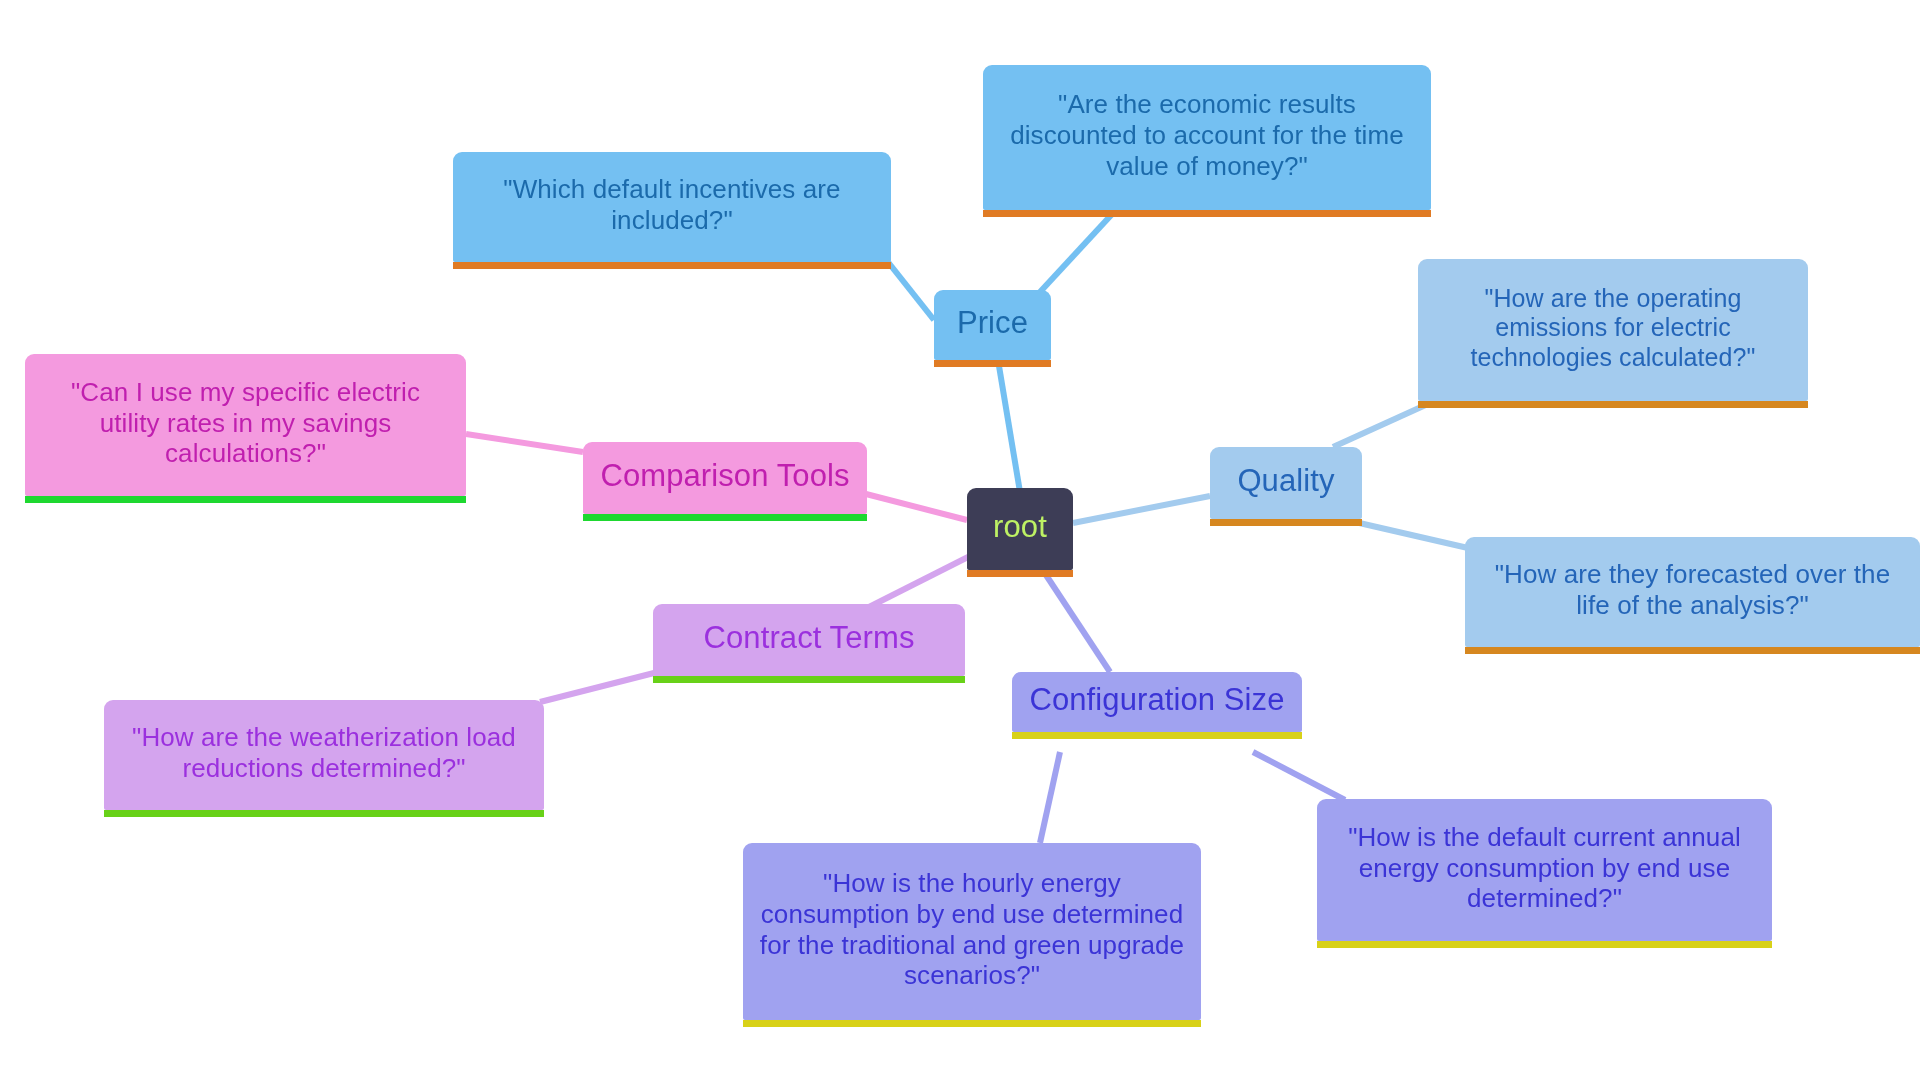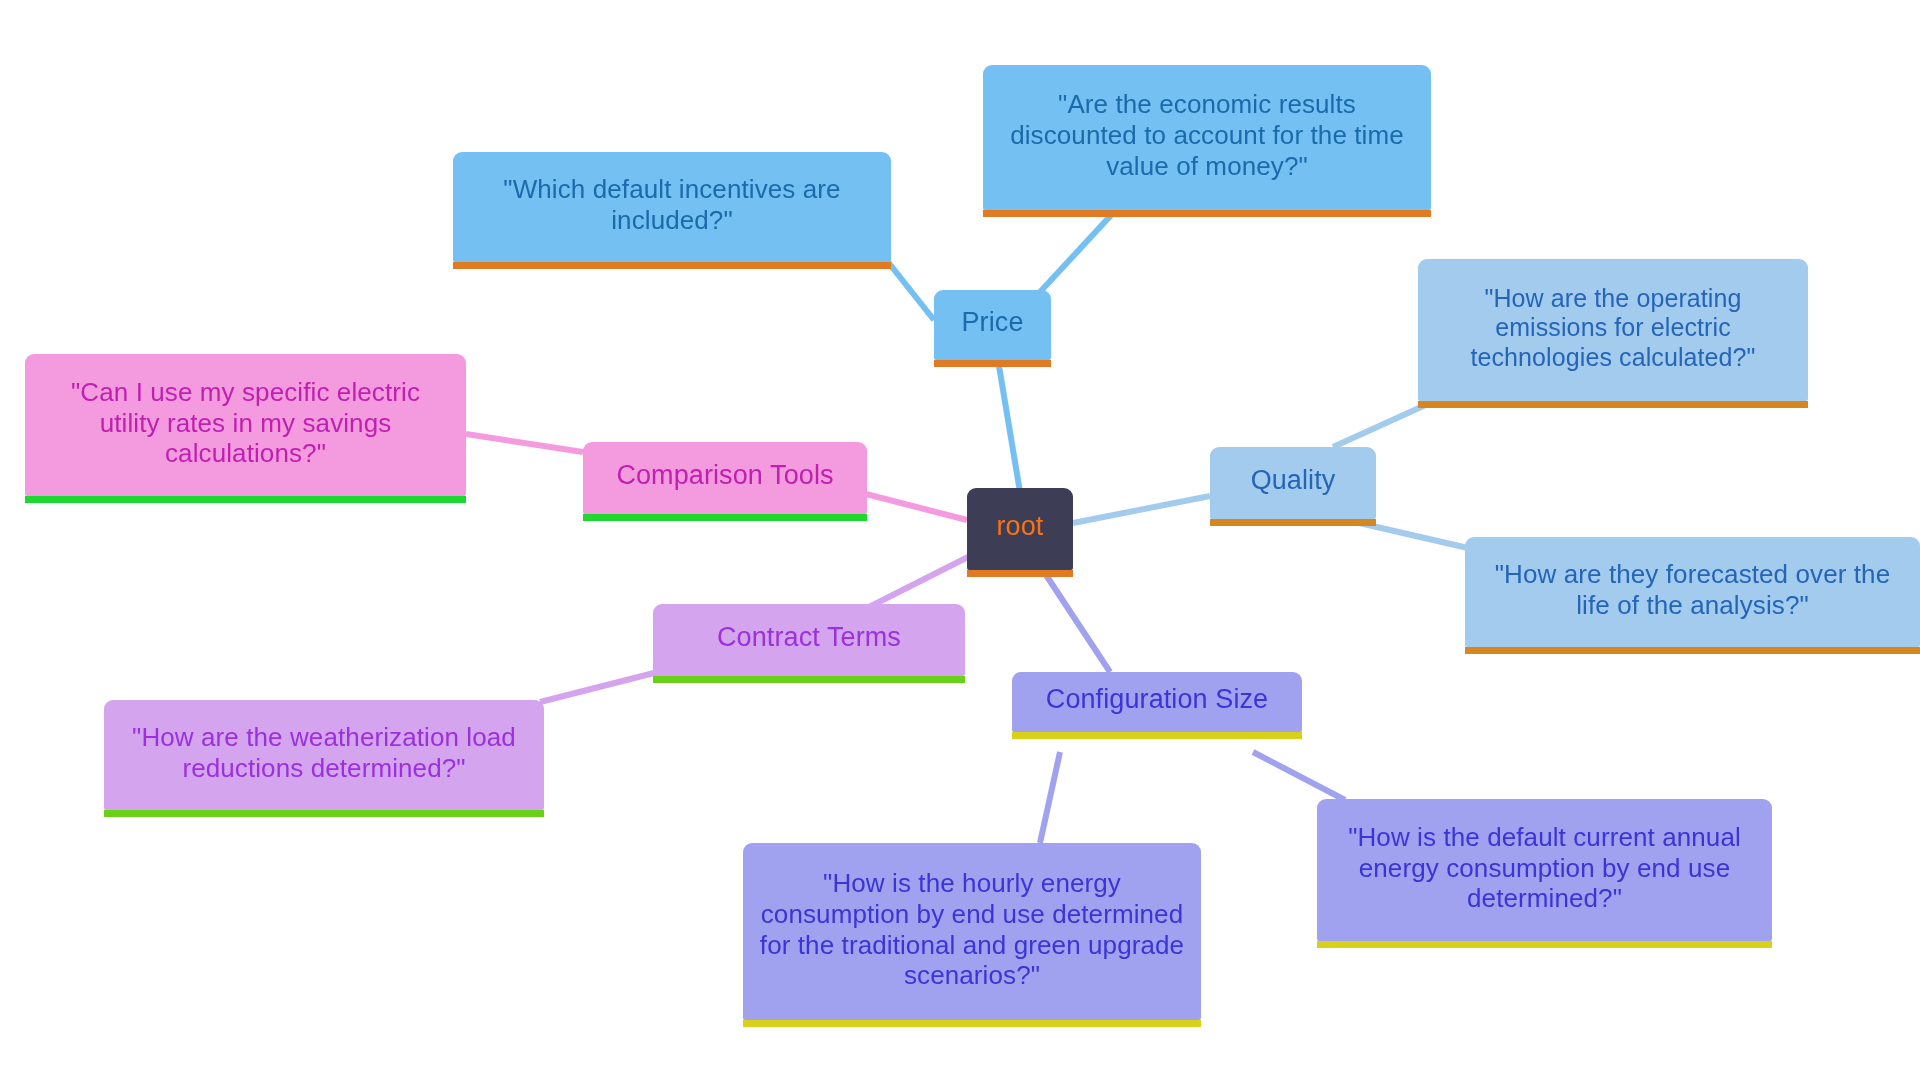--- a/index.html
+++ b/index.html
@@ -54,21 +54,21 @@
   }
 
   
   .n-root {
     background: #3d3d56;
     color: #ffffff;
     font-size: 27px;
   }
   .n-root::after { background: #e07b24; }
 
-  .fs-27 { font-size: 27px; }
+  .fs-27 { font-size: 31px; }
   .fs-26 { font-size: 26px; }
   .fs-25 { font-size: 25px; }
 </style>
 </head>
 <body>
 
 <div id="canvas">
   <svg id="edge-layer" viewBox="0 0 1920 1080" width="1920" height="1080">
       <line x1="1020" y1="492" x2="998" y2="360" stroke="#74c0f2" stroke-width="6" stroke-linecap="butt"></line>
       <line x1="934" y1="320" x2="888" y2="262" stroke="#74c0f2" stroke-width="6" stroke-linecap="butt"></line>
@@ -78,25 +78,25 @@
       <line x1="1342" y1="519" x2="1468" y2="548" stroke="#a3cbee" stroke-width="6" stroke-linecap="butt"></line>
       <line x1="967" y1="520" x2="866" y2="494" stroke="#f49adf" stroke-width="6" stroke-linecap="butt"></line>
       <line x1="583" y1="452" x2="466" y2="434" stroke="#f49adf" stroke-width="6" stroke-linecap="butt"></line>
       <line x1="970" y1="556" x2="869" y2="607" stroke="#d4a4ee" stroke-width="6" stroke-linecap="butt"></line>
       <line x1="654" y1="673" x2="540" y2="702" stroke="#d4a4ee" stroke-width="6" stroke-linecap="butt"></line>
       <line x1="1044" y1="572" x2="1110" y2="672" stroke="#a0a2f0" stroke-width="6" stroke-linecap="butt"></line>
       <line x1="1060" y1="752" x2="1040" y2="843" stroke="#a0a2f0" stroke-width="6" stroke-linecap="butt"></line>
       <line x1="1253" y1="752" x2="1345" y2="800" stroke="#a0a2f0" stroke-width="6" stroke-linecap="butt"></line>
     </svg>
   <div id="node-layer">
-      <div class="node n-root fs-27" style="left: 967px; top: 488px; width: 106px; height: 82px; background: rgb(61, 61, 86); color: #f97316;">root<span style="position: absolute; left: 0px; right: 0px; bottom: -7px; height: 7px; background: rgb(224, 123, 36);"></span></div>
+      <div class="node n-root fs-27" style="left: 967px; top: 488px; width: 106px; height: 82px; background: rgb(61, 61, 86); color: #bef264;">root<span style="position: absolute; left: 0px; right: 0px; bottom: -7px; height: 7px; background: rgb(224, 123, 36);"></span></div>
       <div class="node  fs-27" style="left: 934px; top: 290px; width: 117px; height: 70px; background: rgb(116, 192, 242); color: rgb(27, 106, 171);">Price<span style="position: absolute; left: 0px; right: 0px; bottom: -7px; height: 7px; background: rgb(224, 123, 36);"></span></div>
       <div class="node  fs-26" style="left: 453px; top: 152px; width: 438px; height: 110px; background: rgb(116, 192, 242); color: rgb(27, 106, 171);">"Which default incentives are included?"<span style="position: absolute; left: 0px; right: 0px; bottom: -7px; height: 7px; background: rgb(224, 123, 36);"></span></div>
       <div class="node  fs-26" style="left: 983px; top: 65px; width: 448px; height: 145px; background: rgb(116, 192, 242); color: rgb(27, 106, 171);">"Are the economic results discounted to account for the time value of money?"<span style="position: absolute; left: 0px; right: 0px; bottom: -7px; height: 7px; background: rgb(224, 123, 36);"></span></div>
-      <div class="node  fs-27" style="left: 1210px; top: 447px; width: 166px; height: 72px; background: rgb(163, 203, 238); color: rgb(36, 101, 184);">Quality<span style="position: absolute; left: 0px; right: 0px; bottom: -7px; height: 7px; background: rgb(214, 135, 31);"></span></div>
+      <div class="node  fs-27" style="left: 1210px; top: 447px; width: 152px; height: 72px; background: rgb(163, 203, 238); color: rgb(36, 101, 184);">Quality<span style="position: absolute; left: 0px; right: 0px; bottom: -7px; height: 7px; background: rgb(214, 135, 31);"></span></div>
       <div class="node  fs-25" style="left: 1418px; top: 259px; width: 390px; height: 142px; background: rgb(163, 203, 238); color: rgb(36, 101, 184);">"How are the operating emissions for electric technologies calculated?"<span style="position: absolute; left: 0px; right: 0px; bottom: -7px; height: 7px; background: rgb(214, 135, 31);"></span></div>
       <div class="node  fs-26" style="left: 1465px; top: 537px; width: 455px; height: 110px; background: rgb(163, 203, 238); color: rgb(36, 101, 184);">"How are they forecasted over the life of the analysis?"<span style="position: absolute; left: 0px; right: 0px; bottom: -7px; height: 7px; background: rgb(214, 135, 31);"></span></div>
       <div class="node  fs-27" style="left: 583px; top: 442px; width: 284px; height: 72px; background: rgb(244, 154, 223); color: rgb(192, 31, 175);">Comparison Tools<span style="position: absolute; left: 0px; right: 0px; bottom: -7px; height: 7px; background: rgb(30, 216, 48);"></span></div>
       <div class="node  fs-26" style="left: 25px; top: 354px; width: 441px; height: 142px; background: rgb(244, 154, 223); color: rgb(192, 31, 175);">"Can I use my specific electric utility rates in my savings calculations?"<span style="position: absolute; left: 0px; right: 0px; bottom: -7px; height: 7px; background: rgb(30, 216, 48);"></span></div>
       <div class="node  fs-27" style="left: 653px; top: 604px; width: 312px; height: 72px; background: rgb(212, 164, 238); color: rgb(155, 48, 222);">Contract Terms<span style="position: absolute; left: 0px; right: 0px; bottom: -7px; height: 7px; background: rgb(104, 209, 24);"></span></div>
       <div class="node  fs-26" style="left: 104px; top: 700px; width: 440px; height: 110px; background: rgb(212, 164, 238); color: rgb(155, 48, 222);">"How are the weatherization load reductions determined?"<span style="position: absolute; left: 0px; right: 0px; bottom: -7px; height: 7px; background: rgb(104, 209, 24);"></span></div>
       <div class="node  fs-27" style="left: 1012px; top: 672px; width: 290px; height: 60px; background: rgb(160, 162, 240); color: rgb(59, 52, 214);">Configuration Size<span style="position: absolute; left: 0px; right: 0px; bottom: -7px; height: 7px; background: rgb(216, 209, 24);"></span></div>
       <div class="node  fs-26" style="left: 743px; top: 843px; width: 458px; height: 177px; background: rgb(160, 162, 240); color: rgb(59, 52, 214);">"How is the hourly energy consumption by end use determined for the traditional and green upgrade scenarios?"<span style="position: absolute; left: 0px; right: 0px; bottom: -7px; height: 7px; background: rgb(216, 209, 24);"></span></div>
       <div class="node  fs-26" style="left: 1317px; top: 799px; width: 455px; height: 142px; background: rgb(160, 162, 240); color: rgb(59, 52, 214);">"How is the default current annual energy consumption by end use determined?"<span style="position: absolute; left: 0px; right: 0px; bottom: -7px; height: 7px; background: rgb(216, 209, 24);"></span></div>
     </div>

